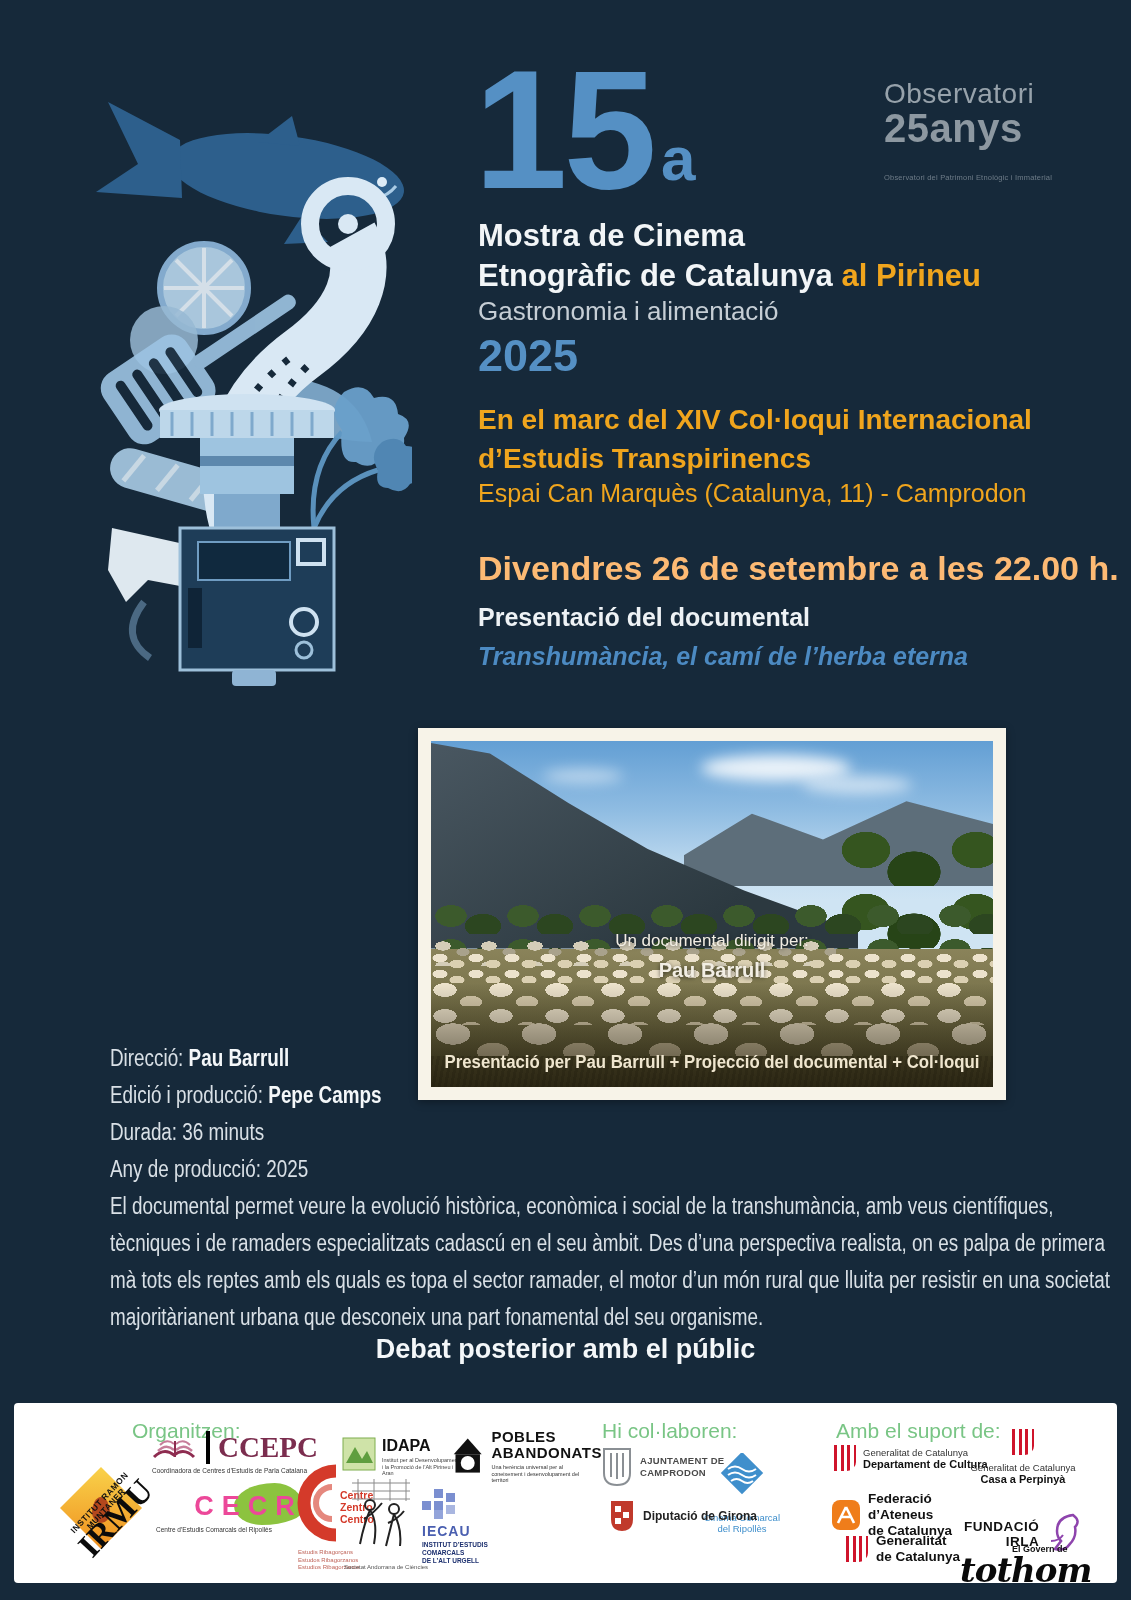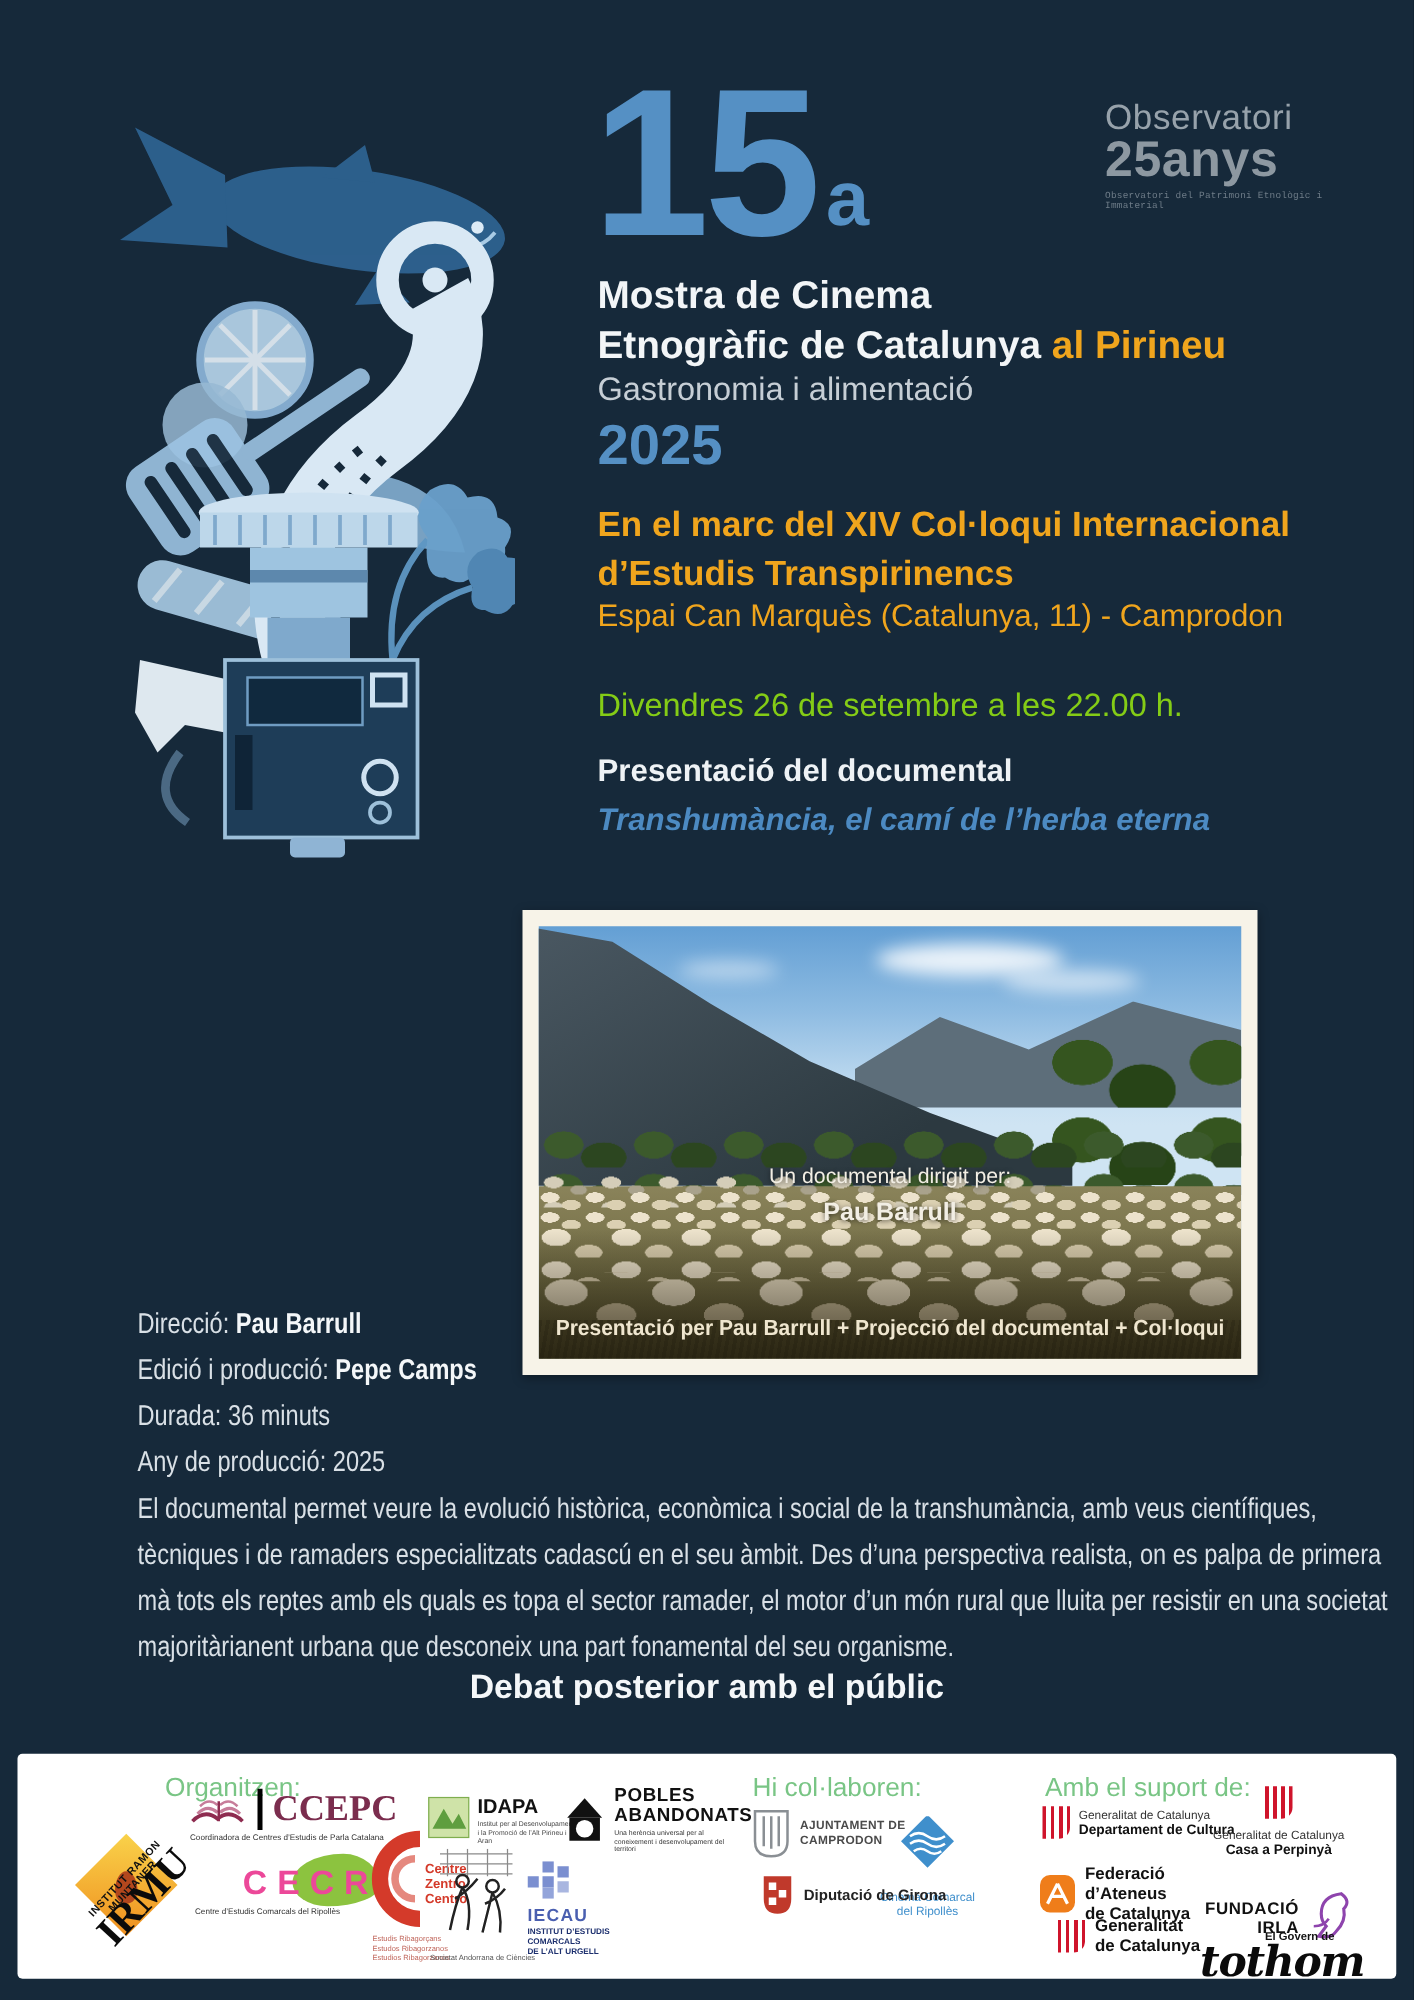--- a/index.html
+++ b/index.html
@@ -6,33 +6,33 @@
   .page{position:relative;width:1131px;height:1600px;margin:0 auto;background:#16293a;
         font-family:"Liberation Sans",sans-serif;overflow:hidden;color:#eef2f5;}
 
   
   .collage{position:absolute;left:52px;top:58px;}
 
   
   .obs{position:absolute;left:884px;top:78px;width:220px;}
   .obs-l1{font-size:28px;color:#97a2ab;letter-spacing:.5px;}
   .obs-l2{font-size:40px;font-weight:bold;color:#8d98a1;margin-top:-4px;letter-spacing:.5px;}
-  .obs-cap{font-size:7.5px;color:#6e7c88;margin-top:2px;letter-spacing:.2px;font-family:Liberation Mono, monospace;}
+  .obs-cap{font-size:7.5px;color:#6e7c88;margin-top:22px;letter-spacing:.2px;}
 
   
   .edition{position:absolute;left:474px;top:46px;color:#5590c4;font-weight:bold;line-height:1;}
   .ed-num{font-size:168px;letter-spacing:-4px;}
   .ed-suf{font-size:62px;position:relative;top:-8px;left:8px;}
   .title{position:absolute;left:478px;top:216px;font-size:31px;font-weight:bold;line-height:40px;color:#f2f5f7;}
   .yellow{color:#f0a51d;}
   .subtitle{position:absolute;left:478px;top:296px;font-size:26px;color:#c6ced5;font-weight:normal;}
   .year{position:absolute;left:478px;top:330px;font-size:45px;font-weight:bold;color:#5590c4;}
   .context{position:absolute;left:478px;top:400px;font-size:28px;font-weight:bold;color:#f0a51d;line-height:39px;}
   .venue{position:absolute;left:478px;top:479px;font-size:25px;font-weight:normal;color:#f0a51d;}
-  .datetime{position:absolute;left:478px;top:549px;font-size:26px;font-weight:normal;color:#84cc16;}
+  .datetime{position:absolute;left:478px;top:549px;font-size:34px;font-weight:bold;color:#fdba74;}
   .presentation{position:absolute;left:478px;top:603px;font-size:25px;font-weight:bold;color:#eef2f5;}
   .filmtitle{position:absolute;left:478px;top:642px;font-size:25px;font-weight:bold;font-style:italic;color:#4c8ac2;}
 
   
   .movie{position:absolute;left:418px;top:728px;width:588px;height:372px;background:#f7f3e8;
          box-shadow:0 2px 8px rgba(0,0,0,.35);}
   .photo{position:absolute;inset:13px;overflow:hidden;
          background:linear-gradient(#639fd4 0%,#8fbce2 20%,#c8e0f2 40%,#cfe4f3 46%);}
   .cloud{position:absolute;background:#fff;border-radius:50%;filter:blur(7px);opacity:.85;}
   .c1{left:48%;top:4%;width:150px;height:26px;}

